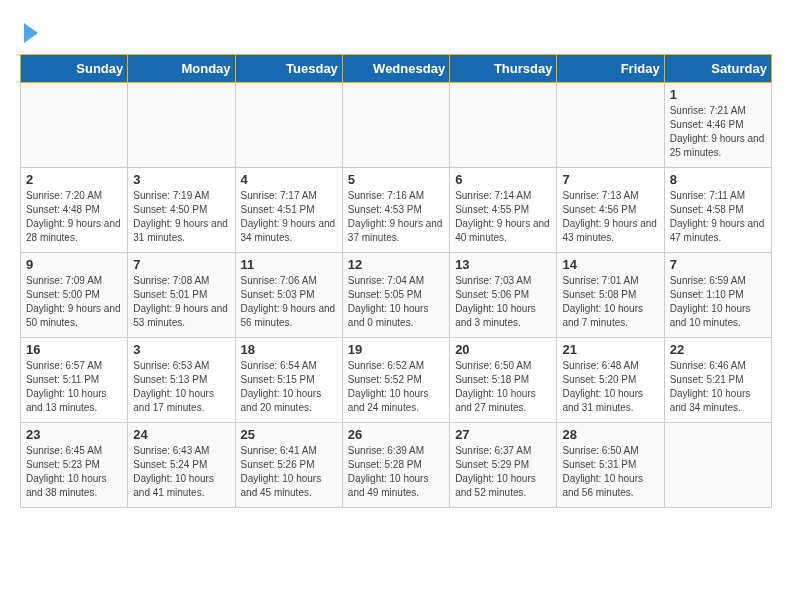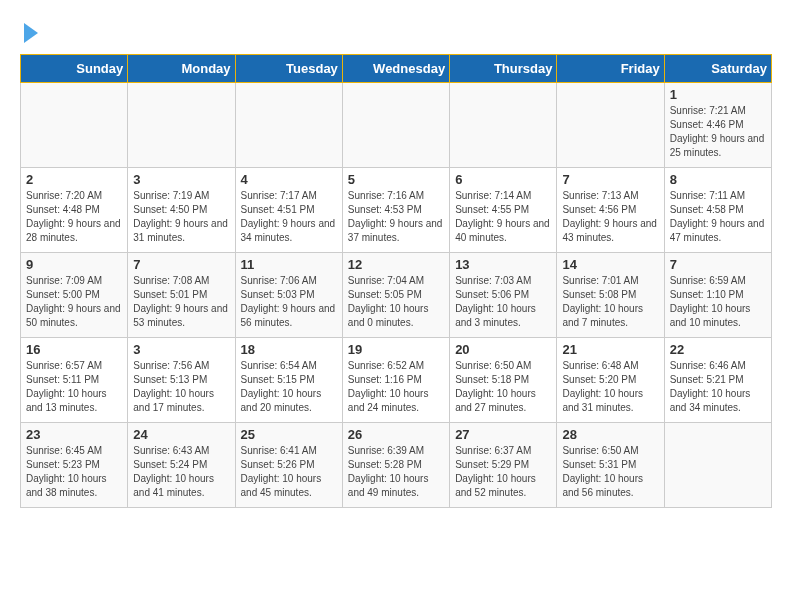--- a/index.html
+++ b/index.html
@@ -225,34 +225,34 @@
       </tr>
       <tr>
         <td>
           <span class="day-number">16</span>
           <div class="day-info">Sunrise: 6:57 AM
 Sunset: 5:11 PM
 Daylight: 10 hours and 13 minutes.</div>
         </td>
         <td>
           <span class="day-number">3</span>
-          <div class="day-info">Sunrise: 7:56 AM
+          <div class="day-info">Sunrise: 6:53 AM
 Sunset: 5:13 PM
 Daylight: 10 hours and 17 minutes.</div>
         </td>
         <td>
           <span class="day-number">18</span>
           <div class="day-info">Sunrise: 6:54 AM
 Sunset: 5:15 PM
 Daylight: 10 hours and 20 minutes.</div>
         </td>
         <td>
           <span class="day-number">19</span>
           <div class="day-info">Sunrise: 6:52 AM
-Sunset: 1:16 PM
+Sunset: 5:52 PM
 Daylight: 10 hours and 24 minutes.</div>
         </td>
         <td>
           <span class="day-number">20</span>
           <div class="day-info">Sunrise: 6:50 AM
 Sunset: 5:18 PM
 Daylight: 10 hours and 27 minutes.</div>
         </td>
         <td>
           <span class="day-number">21</span>

